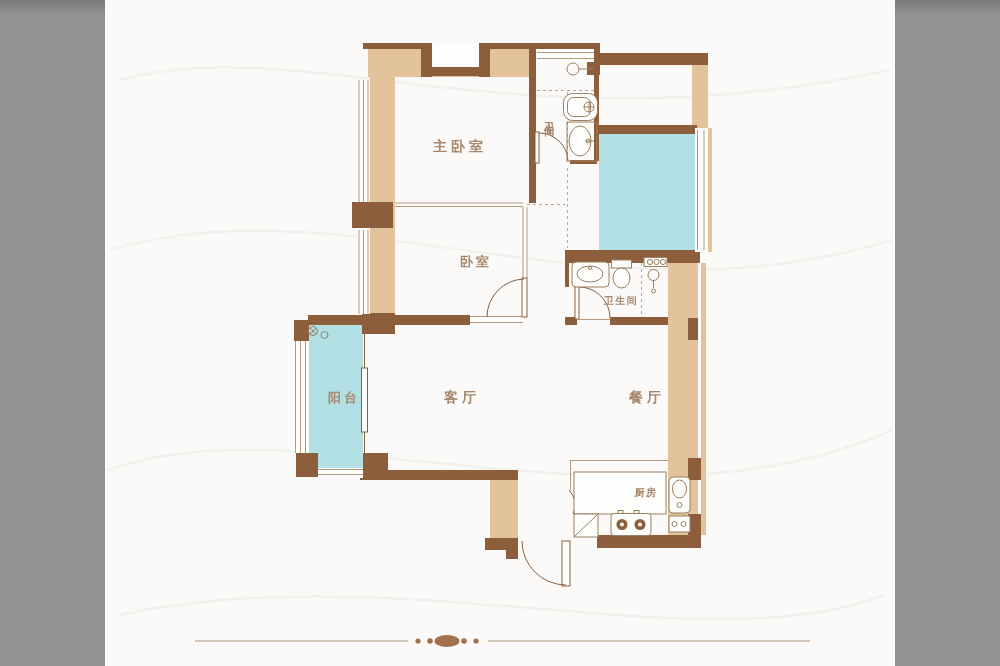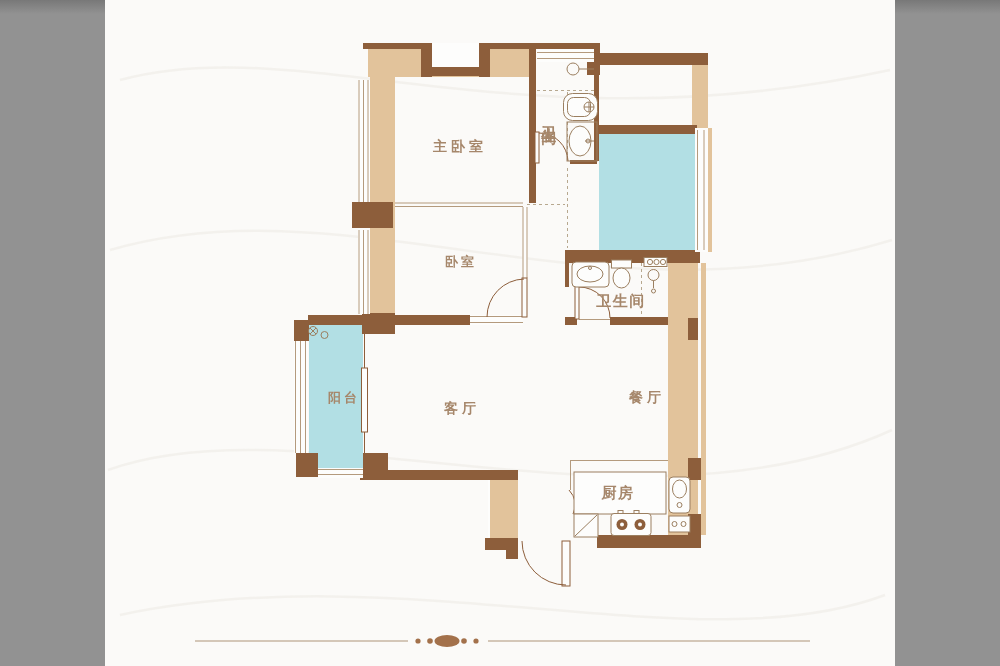--- a/index.html
+++ b/index.html
@@ -21,21 +21,21 @@
   .ln2{stroke:#9B7F60;stroke-width:1;fill:none}
   .fx{stroke:#9B7F60;stroke-width:1;fill:#FDFDFC}
   .dsh{stroke:#B7A88F;stroke-width:1;stroke-dasharray:3 3;fill:none}
   .dr{stroke:var(--wall);stroke-width:1;fill:none}
   .leaf{fill:#FDFDFC;stroke:var(--wall);stroke-width:1}
   .wm{stroke:#F1EFEA;stroke-width:2.5;fill:none;opacity:.8}
   .room-label{position:absolute;transform:translate(-50%,-50%);color:var(--label);
     font-weight:600;white-space:nowrap;line-height:1.15;user-select:none}
   .lbl-lg{font-size:14px;letter-spacing:4px}
   .lbl-md{font-size:13px;letter-spacing:3px}
-  .lbl-sm{font-size:15px;letter-spacing:1.5px}
+  .lbl-sm{font-size:10px;letter-spacing:1.5px}
   .vertical{writing-mode:vertical-rl;text-orientation:upright;letter-spacing:2px}
 </style>
 </head>
 <body>
 
 <div class="stage">
   <div class="bar left"></div>
   <div class="bar right"></div>
 
   <svg class="plan" width="1000" height="666" viewBox="0 0 1000 666">
@@ -225,24 +225,24 @@
       <circle cx="430" cy="641" r="2.8" fill="var(--divider)"></circle>
       <circle cx="464" cy="641" r="2.8" fill="var(--divider)"></circle>
       <circle cx="476" cy="641" r="2.6" fill="var(--divider)"></circle>
     </g>
   </svg>
 
   <div class="room-label lbl-lg" style="left:460px;top:146px">主卧室</div>
 
   <div class="room-label lbl-sm vertical" style="left:549px;top:117px">卫生间</div>
 
-  <div class="room-label lbl-md" style="left:461px;top:262px">卧室</div>
+  <div class="room-label lbl-md" style="left:476px;top:262px">卧室</div>
 
   <div class="room-label lbl-sm" style="left:621px;top:301px">卫生间</div>
 
   <div class="room-label lbl-md" style="left:344px;top:398px">阳台</div>
 
-  <div class="room-label lbl-lg" style="left:462px;top:408px">客厅</div>
+  <div class="room-label lbl-lg" style="left:462px;top:397px">客厅</div>
 
   <div class="room-label lbl-lg" style="left:647px;top:397px">餐厅</div>
 
-  <div class="room-label lbl-sm" style="left:618px;top:493px">厨房</div>
+  <div class="room-label lbl-sm" style="left:646px;top:493px">厨房</div>
 </div>
 
 </body></html>

